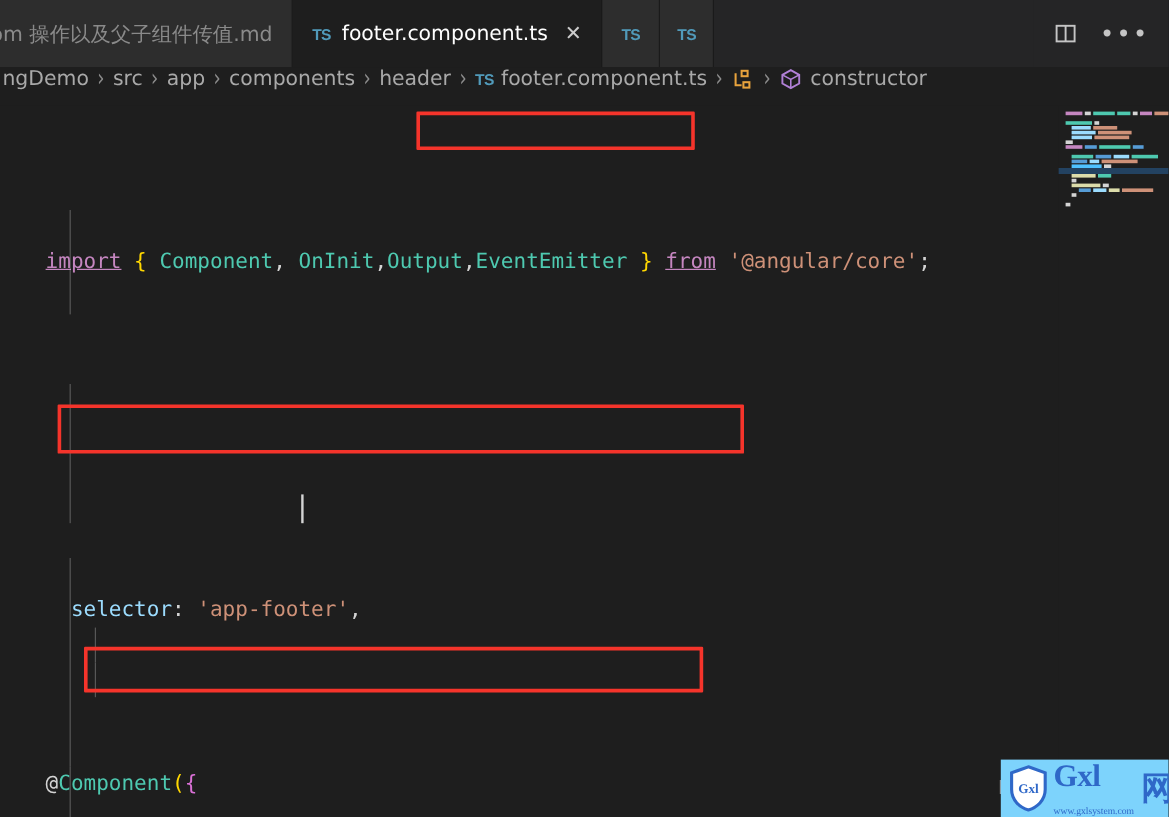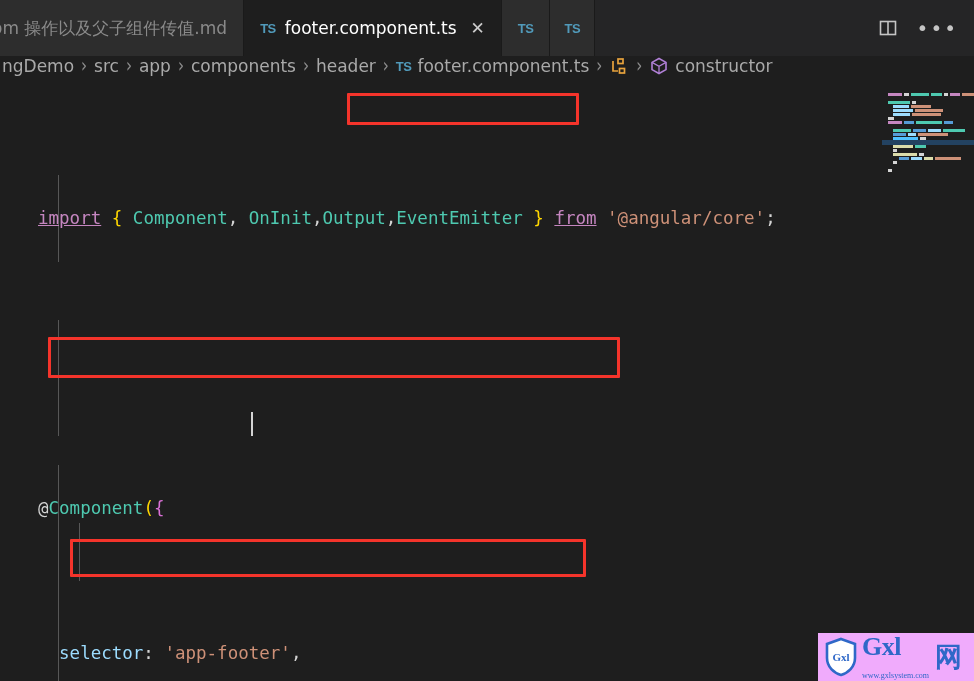--- a/index.html
+++ b/index.html
@@ -196,22 +196,22 @@
     position: absolute;
     right: 12px; bottom: 14px;
     color: #8d8d8d;
     font-size: 16px;
     font-family: "Liberation Sans", sans-serif;
     white-space: nowrap;
   }
   .wm-logo {
     position: absolute;
     right: 0; bottom: 0;
-    width: 156px; height: 48px;
-    background: #f0abfc;
+    width: 140px; height: 48px;
+    background: #7dd3fc;
     display: flex;
     align-items: center;
     gap: 4px;
     padding: 0 6px;
     box-sizing: border-box;
   }
   .wm-shield {
     width: 34px; height: 40px;
     position: relative;
     flex: 0 0 auto;
@@ -344,24 +344,24 @@
 
     <div class="code">
 
       
       <div class="ln"><span class="kw">import</span><span class="punc"> </span><span class="brace-y">{</span><span class="punc"> </span><span class="type">Component</span><span class="punc">, </span><span class="type">OnInit</span><span class="punc">,</span><span class="type">Output</span><span class="punc">,</span><span class="type">EventEmitter</span><span class="punc"> </span><span class="brace-y">}</span><span class="punc"> </span><span class="kw">from</span><span class="punc"> </span><span class="str">'@angular/core'</span><span class="punc">;</span></div>
 
       
       <div class="ln"> </div>
 
       
+      <div class="ln"><span class="var">  selector</span><span class="punc">: </span><span class="str">'app-footer'</span><span class="punc">,</span></div>
+
+      
       <div class="ln"><span class="at">@</span><span class="deco">Component</span><span class="brace-y">(</span><span class="brace-p">{</span></div>
-
-      
-      <div class="ln"><span class="var">  selector</span><span class="punc">: </span><span class="str">'app-footer'</span><span class="punc">,</span></div>
 
       
       
 
       
       
 
       
       
 

